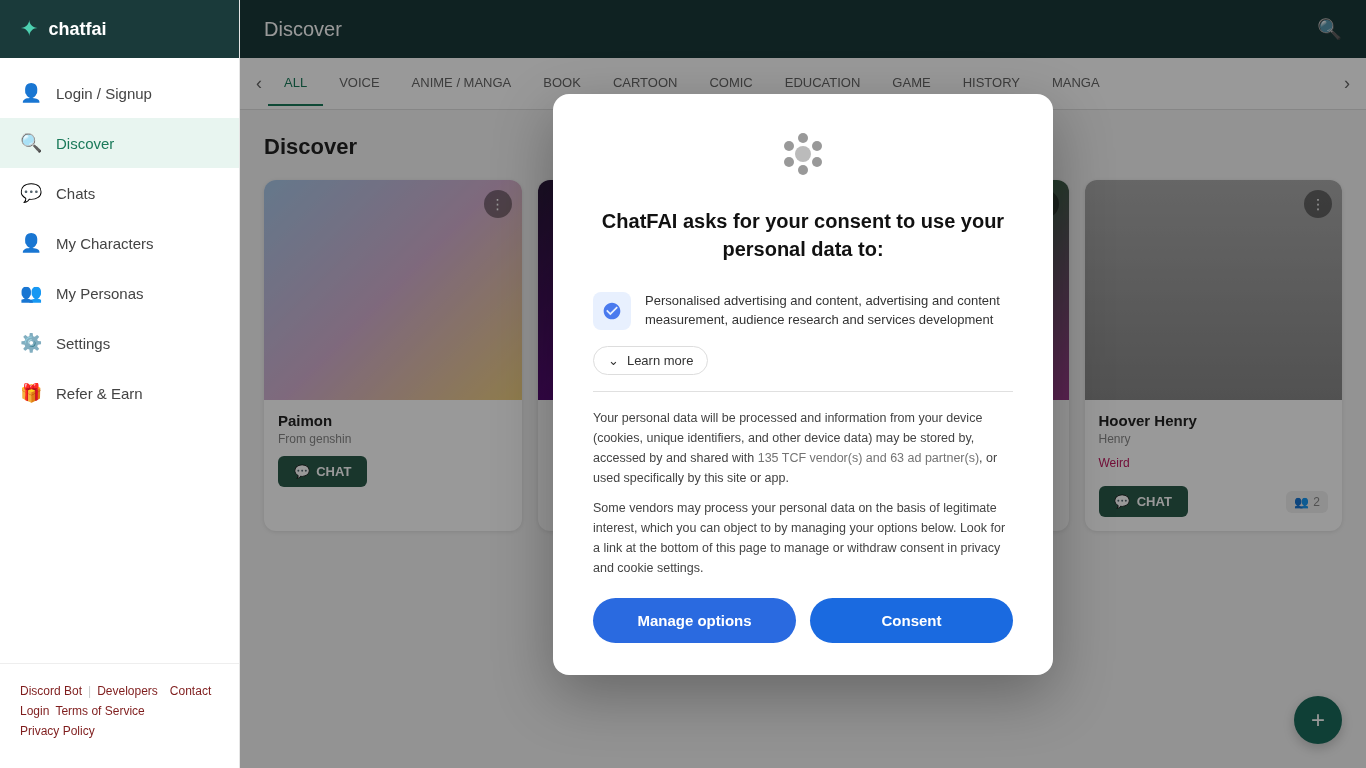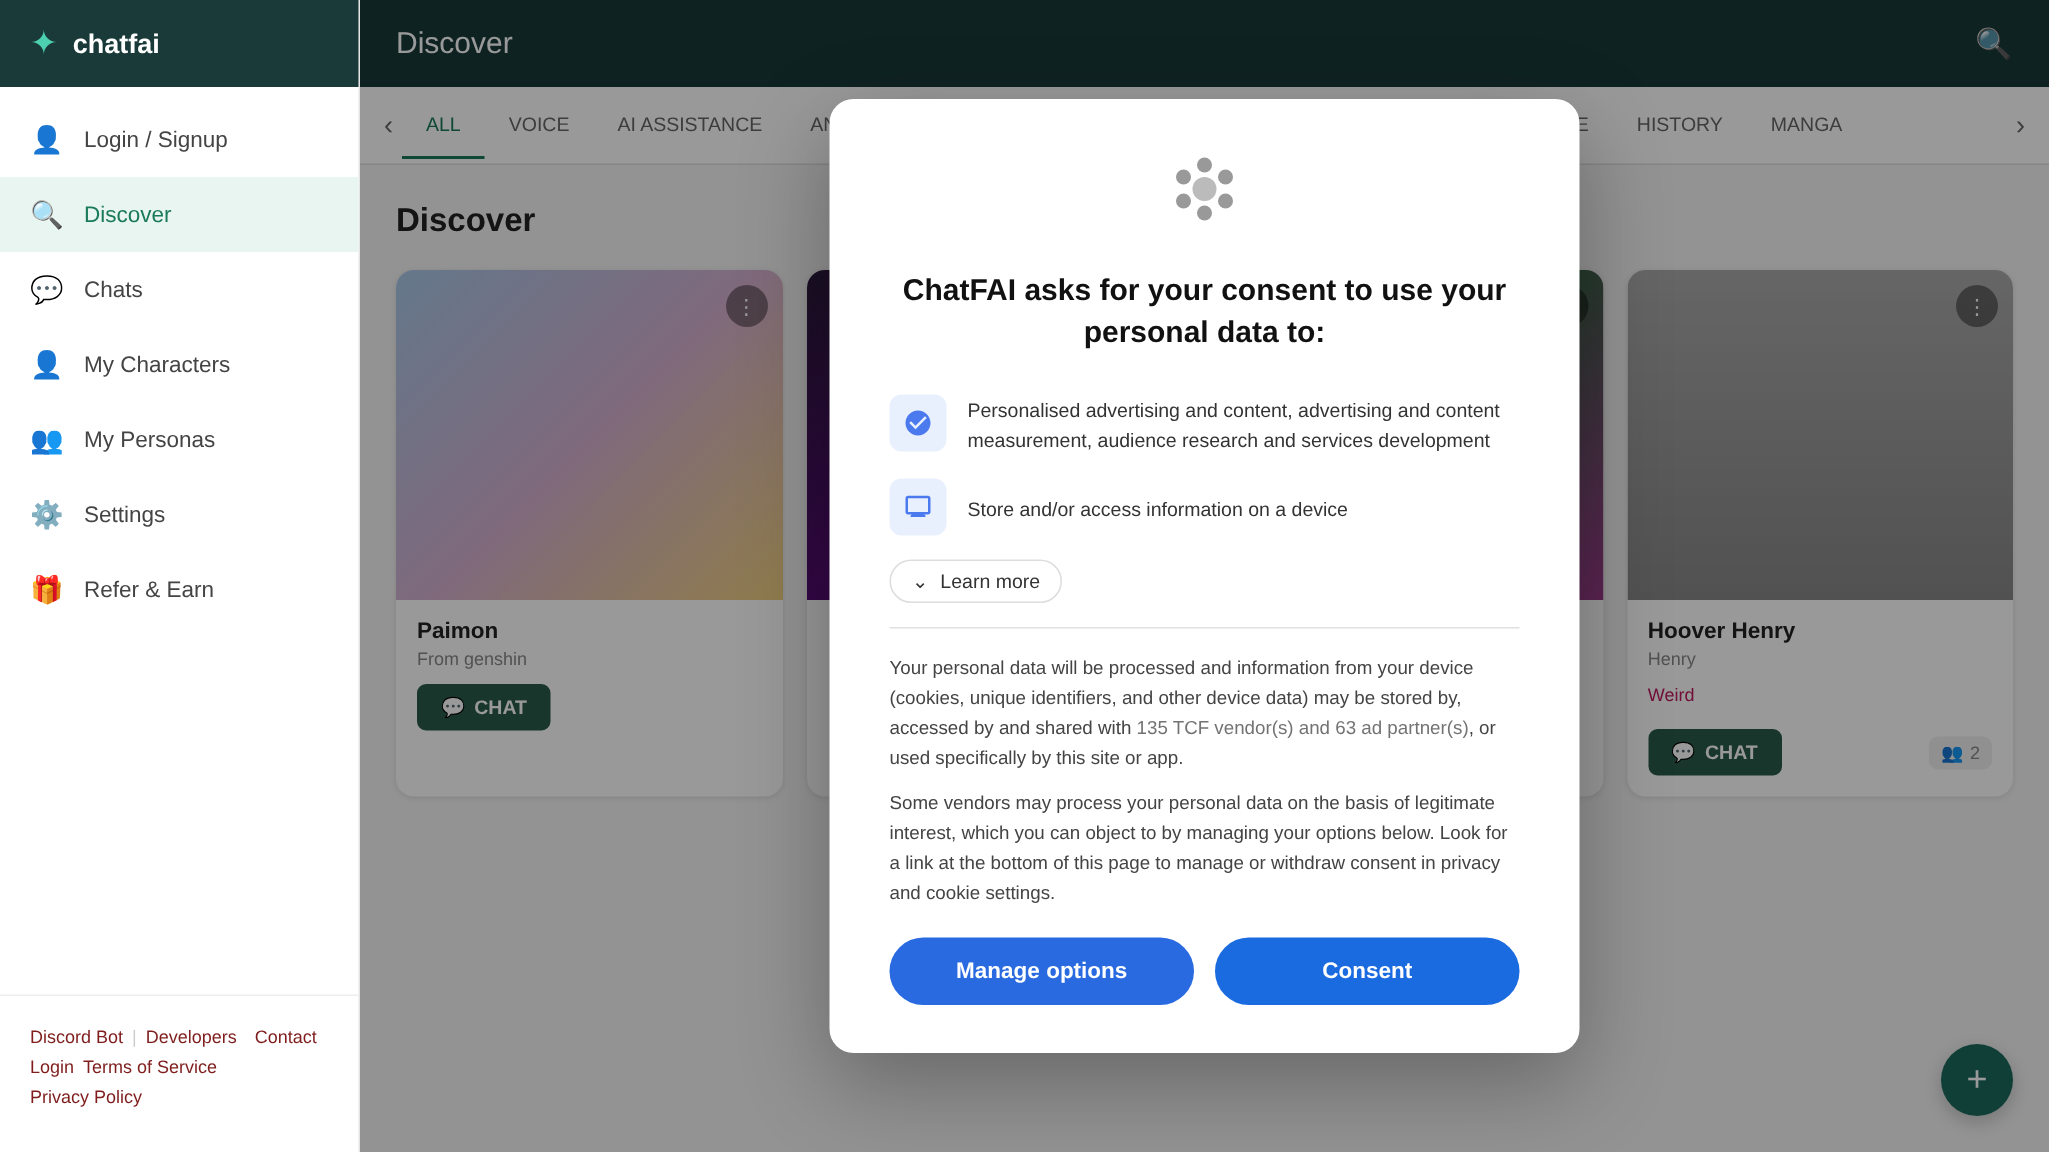--- a/index.html
+++ b/index.html
@@ -285,21 +285,21 @@
     .modal-title {
       font-size: 20px;
       font-weight: 700;
       color: #111;
       text-align: center;
       margin-bottom: 24px;
       line-height: 1.4;
     }
     .consent-item {
       display: flex;
-      align-items: center;
+      align-items: flex-end;
       gap: 14px;
       margin-bottom: 16px;
     }
     .consent-icon-box {
       width: 38px;
       height: 38px;
       background: #e8f0fe;
       border-radius: 8px;
       display: flex;
       align-items: center;
@@ -431,21 +431,20 @@
     <span class="header-title">Discover</span>
     <span class="header-search-icon">🔍</span>
   </div>
 
   <div class="category-tabs">
     <button class="tab-nav-btn">‹</button>
     <div class="tabs-list">
 
     <div class="tab-item active">ALL</div>
         <div class="tab-item">VOICE</div>
-        <div class="tab-item">AI ASSISTANCE</div>
         <div class="tab-item">ANIME / MANGA</div>
         <div class="tab-item">BOOK</div>
         <div class="tab-item">CARTOON</div>
         <div class="tab-item">COMIC</div>
         <div class="tab-item">EDUCATION</div>
         <div class="tab-item">GAME</div>
         <div class="tab-item">HISTORY</div>
         <div class="tab-item">MANGA</div>
       </div>
     <button class="tab-nav-btn">›</button>
@@ -523,28 +522,20 @@
 
       <div class="consent-item">
         <div class="consent-icon-box">
           <svg width="20" height="20" viewBox="0 0 24 24" fill="#4a7aee">
               <path d="M12 2C6.48 2 2 6.48 2 12s4.48 10 10 10 10-4.48 10-10S17.52 2 12 2zm-2 15l-5-5 1.41-1.41L10 14.17l7.59-7.59L19 8l-9 9z"></path>
             </svg>
         </div>
         <div class="consent-text">Personalised advertising and content, advertising and content measurement, audience research and services development</div>
       </div>
 
-      <div class="consent-item">
-        <div class="consent-icon-box">
-          <svg width="20" height="20" viewBox="0 0 24 24" fill="#4a7aee">
-              <path d="M20 3H4c-1.1 0-2 .9-2 2v11c0 1.1.9 2 2 2h3l-1 1v1h12v-1l-1-1h3c1.1 0 2-.9 2-2V5c0-1.1-.9-2-2-2zm0 13H4V5h16v11z"></path>
-            </svg>
-        </div>
-        <div class="consent-text">Store and/or access information on a device</div>
-      </div>
 
       <button class="learn-more-btn">
         <span>⌄</span>
         <span>Learn more</span>
       </button>
 
       <hr class="modal-divider">
 
       <p class="modal-body-text">
         <span>Your personal data will be processed and information from your device (cookies, unique identifiers, and other device data) may be stored by, accessed by and shared with </span><a href="#">135 TCF vendor(s) and 63 ad partner(s)</a><span>, or used specifically by this site or app.</span>

